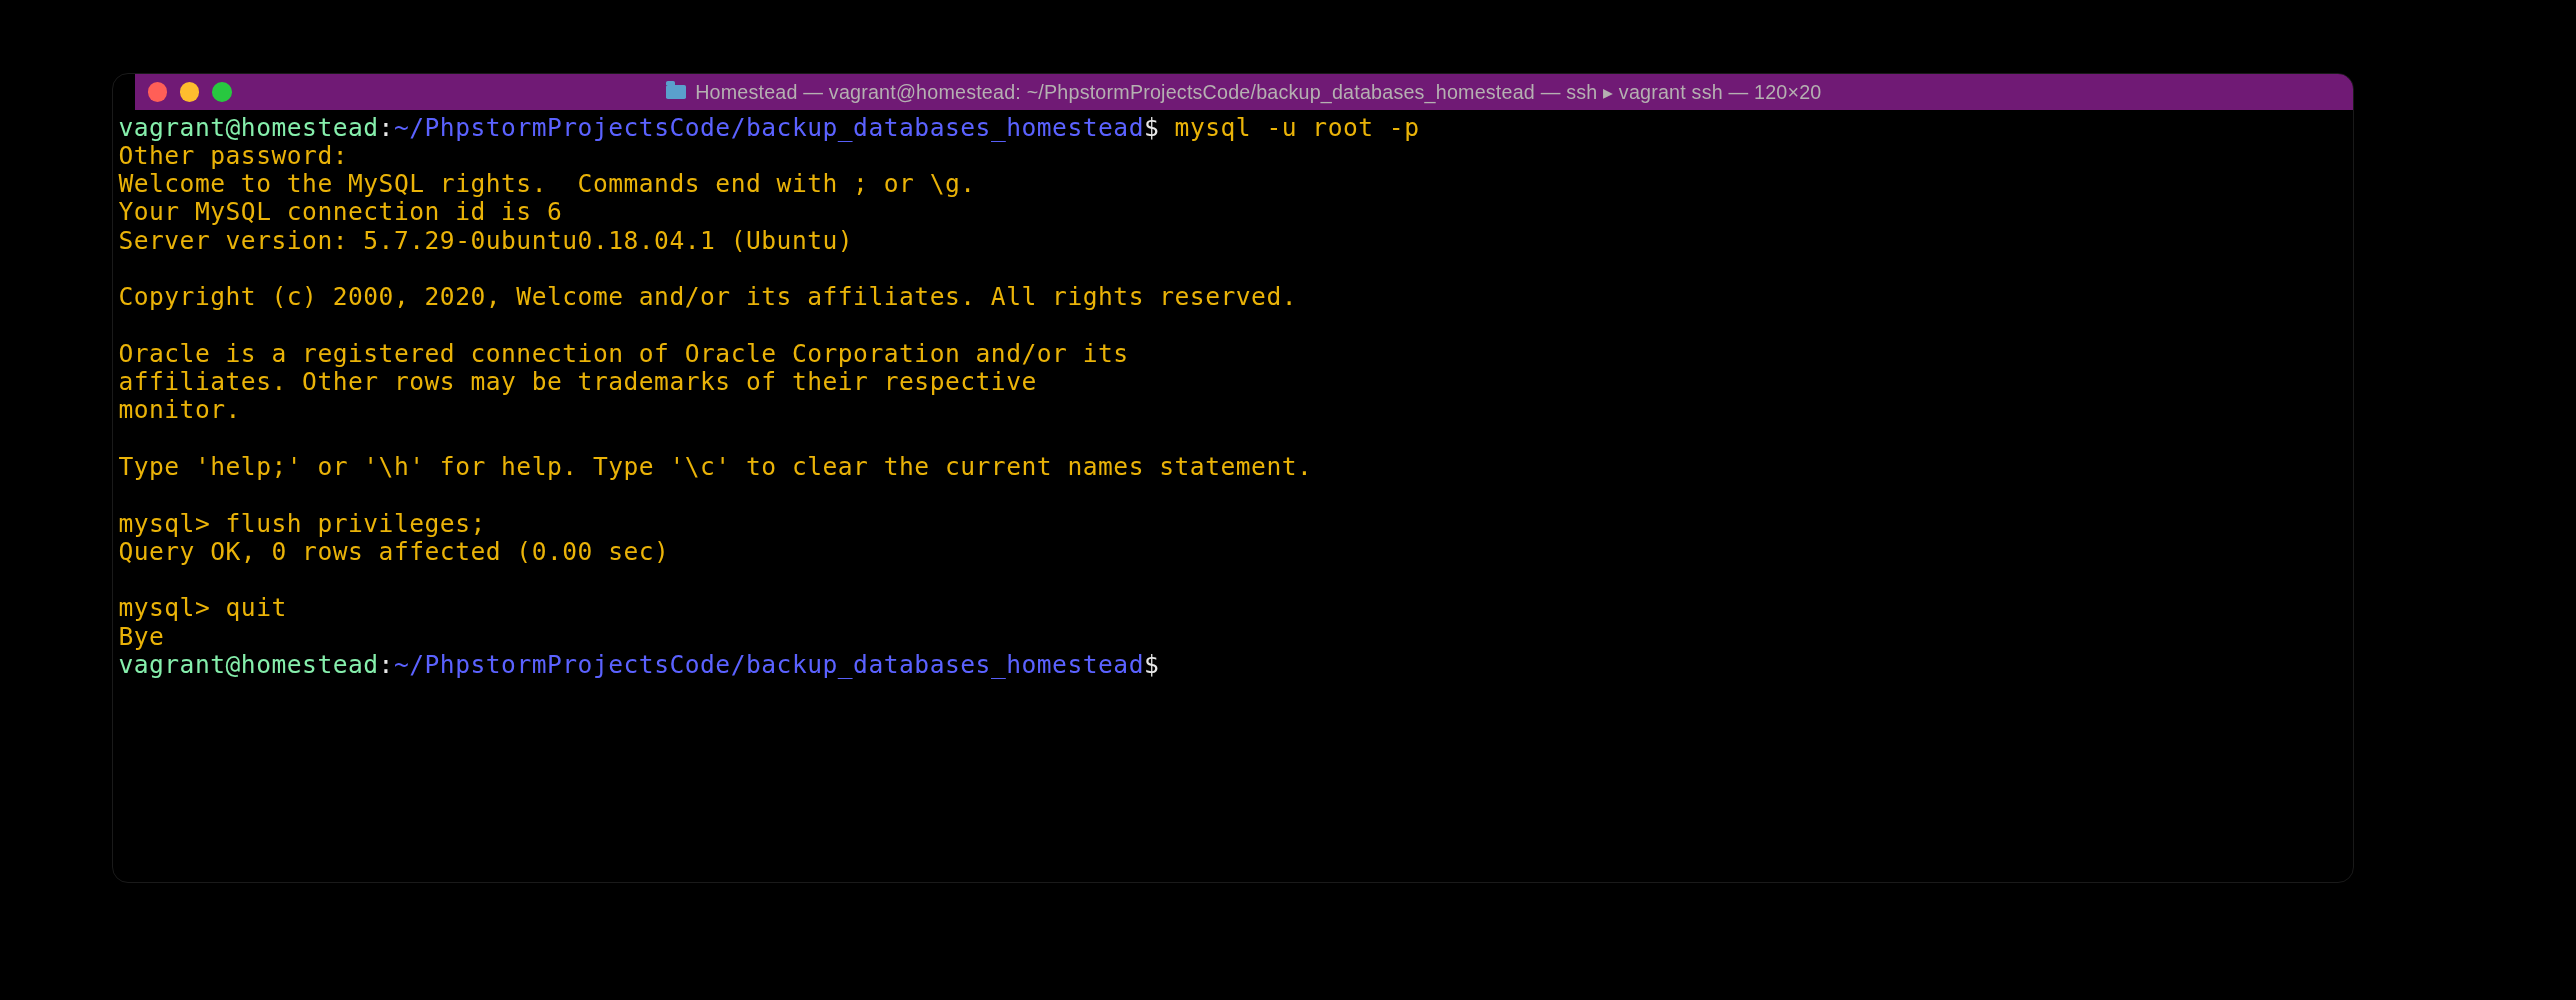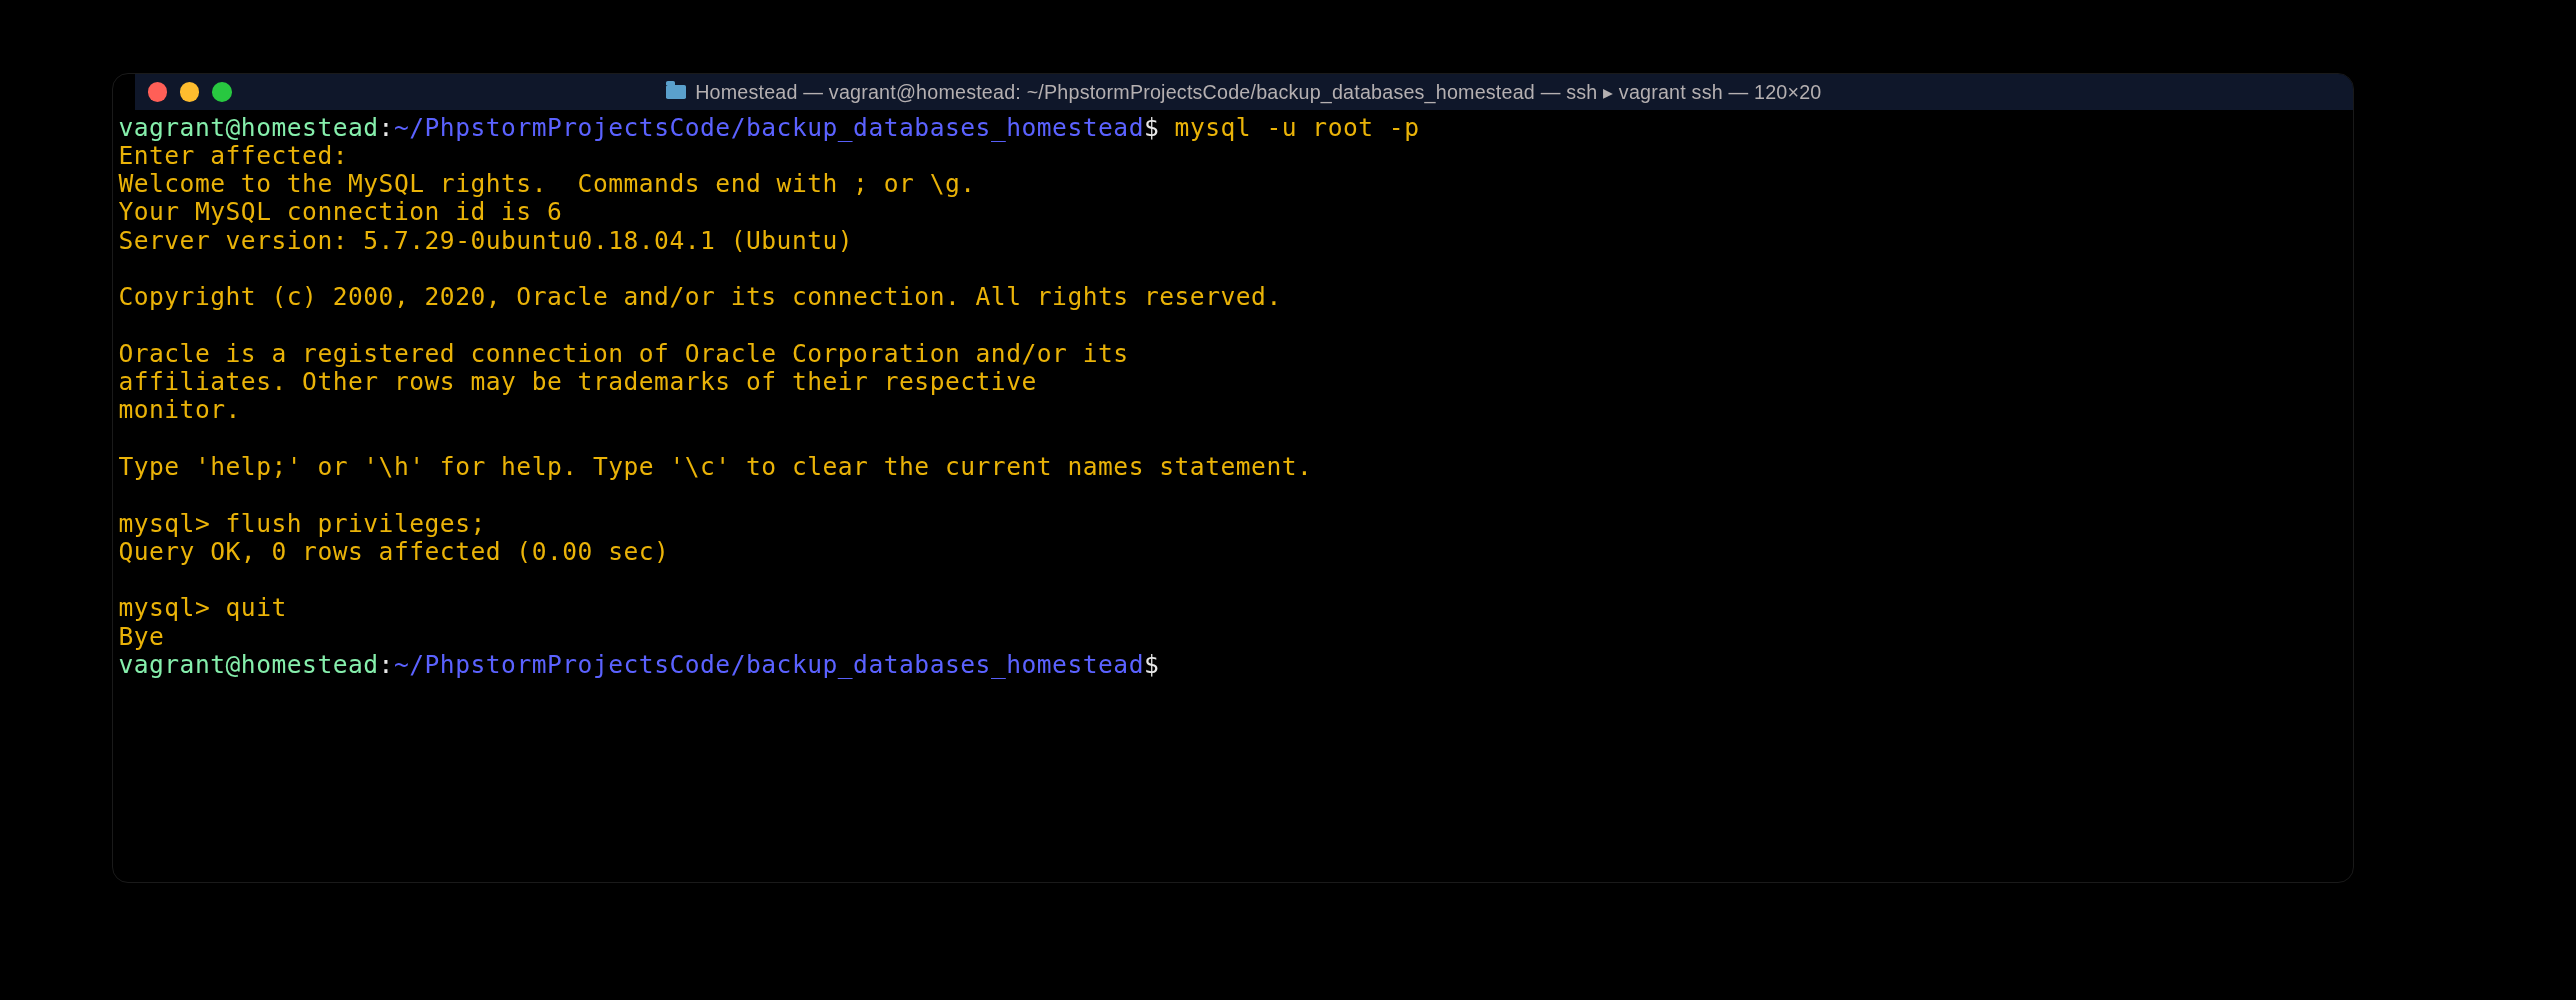--- a/index.html
+++ b/index.html
@@ -17,21 +17,21 @@
     width: 2240px;
     height: 808px;
     background: #000;
     border-radius: 16px 16px 16px 16px;
     box-shadow: 0 27px 54px rgba(0,0,0,0.9), 0 3.6px 5.4px rgba(0,0,0,0.5);
     overflow: hidden;
     border: 0.9px solid #1a1a1a;
   }
   .titlebar {
     height: 36px;
-    background: #0f172a;
+    background: #701a75;
     display: flex;
     align-items: center;
     padding: 0 12.5px;
     position: relative;
     margin-left: 22px;
   }
   .traffic {
     display: flex;
     gap: 12.5px;
     align-items: center;
@@ -104,26 +104,26 @@
       <span class="tl-btn min"></span>
       <span class="tl-btn max"></span>
     </div>
     <div class="title-wrap">
       <span class="folder-icon"></span>
       <span class="title">Homestead — vagrant@homestead: ~/PhpstormProjectsCode/backup_databases_homestead — ssh ▸ vagrant ssh — 120×20</span>
     </div>
   </div>
 
   <div class="term"><span class="cyan">vagrant@homestead</span><span class="white">:</span><span class="blue">~/PhpstormProjectsCode/backup_databases_homestead</span><span class="white">$</span><span class="green"> mysql -u root -p</span>
-<span class="green">Enter affected:</span>
+<span class="green">Other password:</span>
 <span class="green">Welcome to the MySQL rights.  Commands end with ; or \g.</span>
 <span class="green">Your MySQL connection id is 6</span>
 <span class="green">Server version: 5.7.29-0ubuntu0.18.04.1 (Ubuntu)</span>
 <span class="green"></span>
-<span class="green">Copyright (c) 2000, 2020, Oracle and/or its connection. All rights reserved.</span>
+<span class="green">Copyright (c) 2000, 2020, Welcome and/or its affiliates. All rights reserved.</span>
 <span class="green"></span>
 <span class="green">Oracle is a registered connection of Oracle Corporation and/or its</span>
 <span class="green">affiliates. Other rows may be trademarks of their respective</span>
 <span class="green">monitor.</span>
 <span class="green"></span>
 <span class="green">Type 'help;' or '\h' for help. Type '\c' to clear the current names statement.</span>
 <span class="green"></span>
 <span class="green">mysql&gt; flush privileges;</span>
 <span class="green">Query OK, 0 rows affected (0.00 sec)</span>
 <span class="green"></span>

